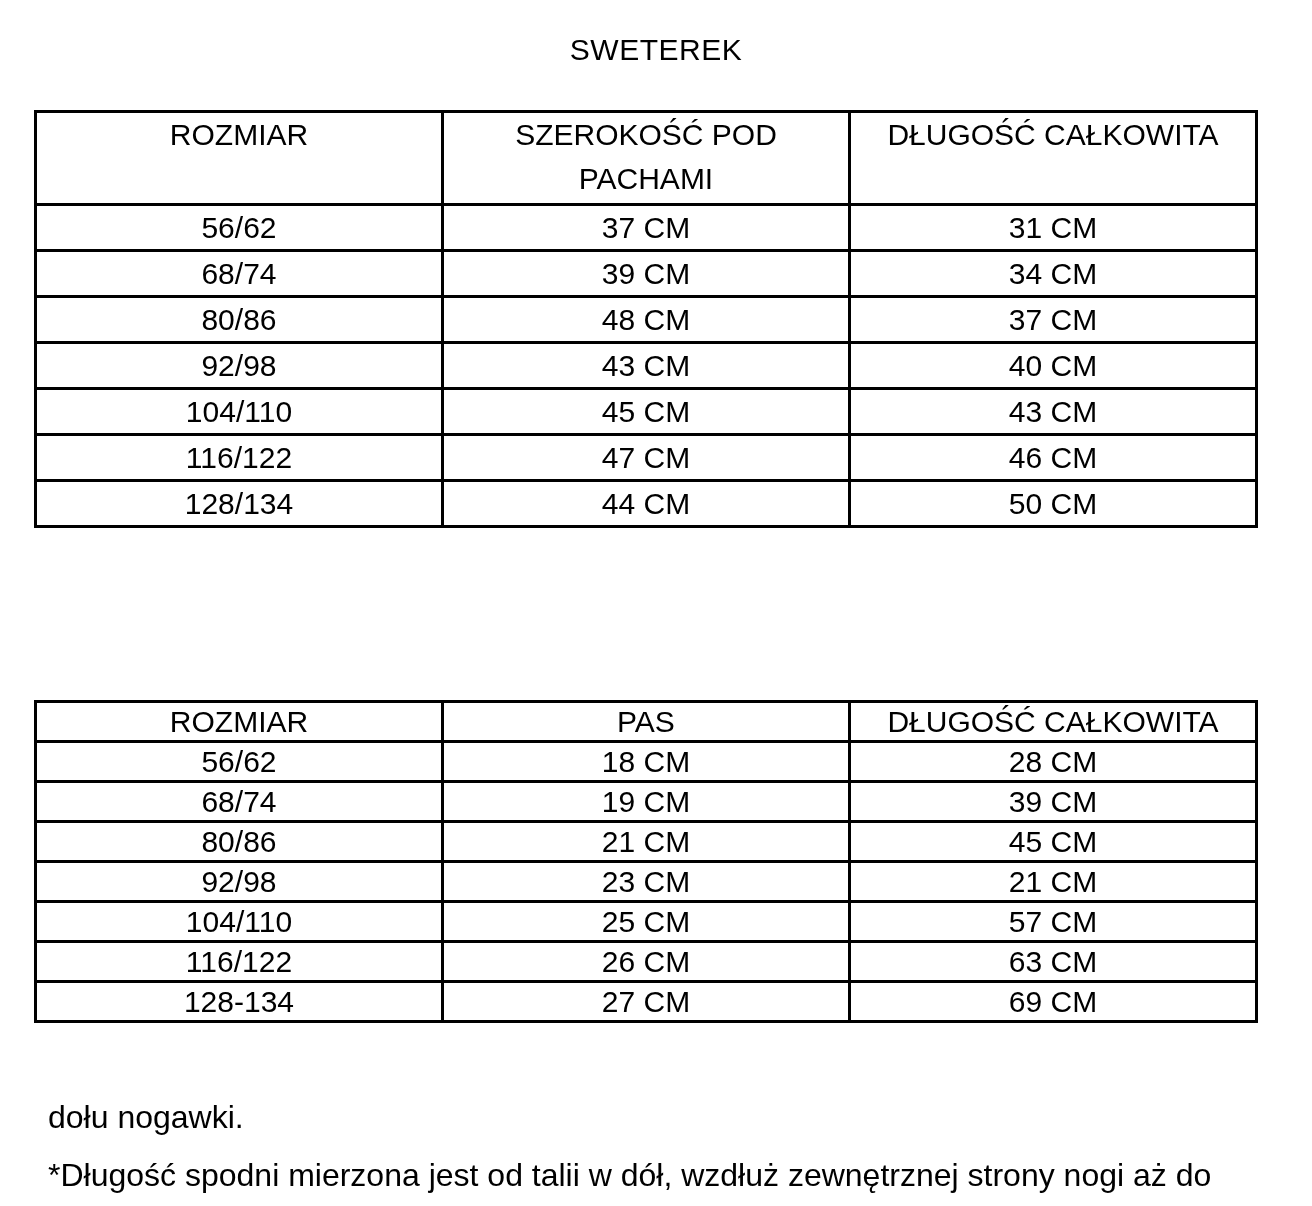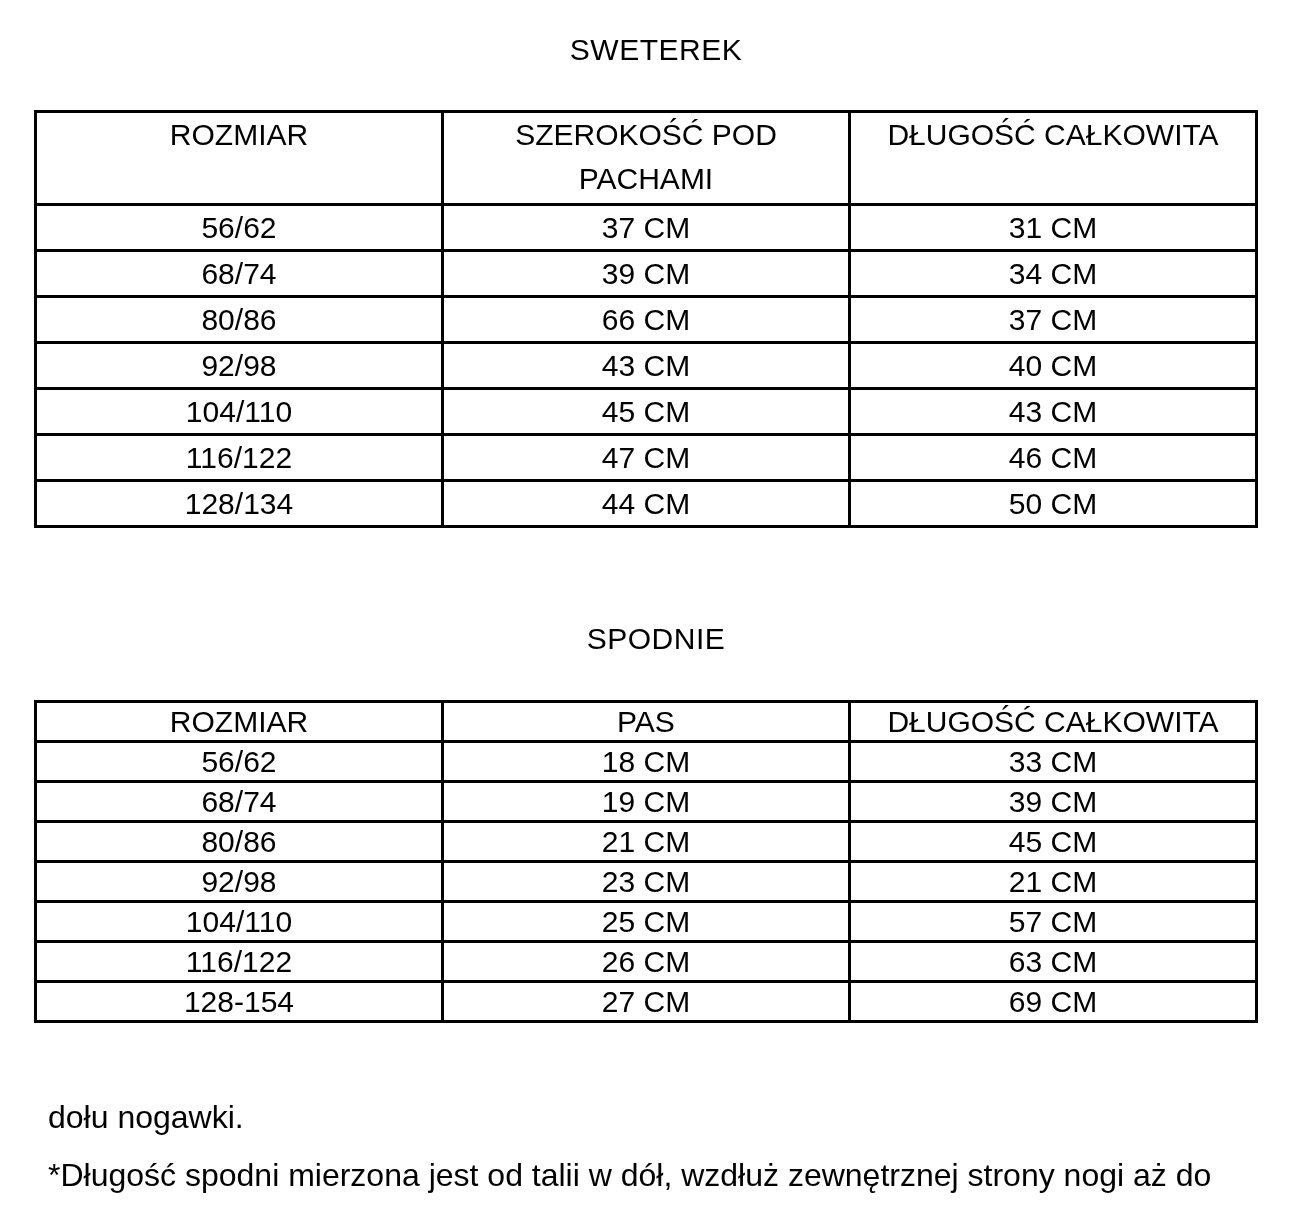--- a/index.html
+++ b/index.html
@@ -104,21 +104,21 @@
           <td>37 CM</td>
           <td>31 CM</td>
         </tr>
         <tr>
           <td>68/74</td>
           <td>39 CM</td>
           <td>34 CM</td>
         </tr>
         <tr>
           <td>80/86</td>
-          <td>66 CM</td>
+          <td>48 CM</td>
           <td>37 CM</td>
         </tr>
         <tr>
           <td>92/98</td>
           <td>43 CM</td>
           <td>40 CM</td>
         </tr>
         <tr>
           <td>104/110</td>
           <td>45 CM</td>
@@ -130,40 +130,39 @@
           <td>46 CM</td>
         </tr>
         <tr>
           <td>128/134</td>
           <td>44 CM</td>
           <td>50 CM</td>
         </tr>
       </tbody>
   </table>
 
-  <div class="section-title title-pants">SPODNIE</div>
 
   <table class="size-table t2">
     <colgroup>
       <col style="width:33.33%">
         <col style="width:33.34%">
         <col style="width:33.33%">
     </colgroup>
     <thead>
       <tr>
         <th>ROZMIAR</th>
         <th>PAS</th>
         <th>DŁUGOŚĆ CAŁKOWITA</th>
       </tr>
     </thead>
     <tbody>
         <tr>
           <td>56/62</td>
           <td>18 CM</td>
-          <td>33 CM</td>
+          <td>28 CM</td>
         </tr>
         <tr>
           <td>68/74</td>
           <td>19 CM</td>
           <td>39 CM</td>
         </tr>
         <tr>
           <td>80/86</td>
           <td>21 CM</td>
           <td>45 CM</td>
@@ -177,21 +176,21 @@
           <td>104/110</td>
           <td>25 CM</td>
           <td>57 CM</td>
         </tr>
         <tr>
           <td>116/122</td>
           <td>26 CM</td>
           <td>63 CM</td>
         </tr>
         <tr>
-          <td>128-154</td>
+          <td>128-134</td>
           <td>27 CM</td>
           <td>69 CM</td>
         </tr>
       </tbody>
   </table>
 
   <div class="footnote">
     <div class="footnote-line">dołu nogawki.</div>
     <div class="footnote-line">*Długość spodni mierzona jest od talii w dół, wzdłuż zewnętrznej strony nogi aż do</div>
   </div>

